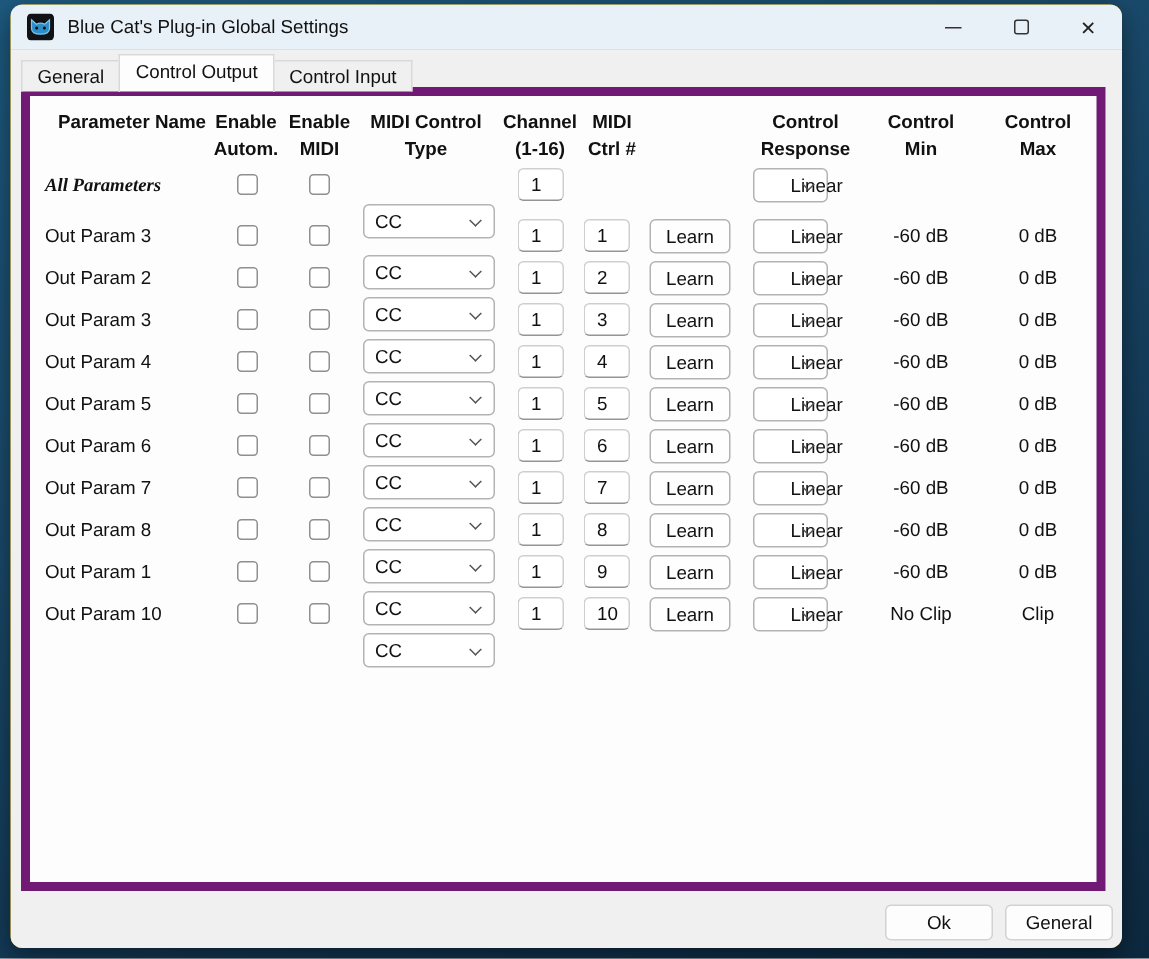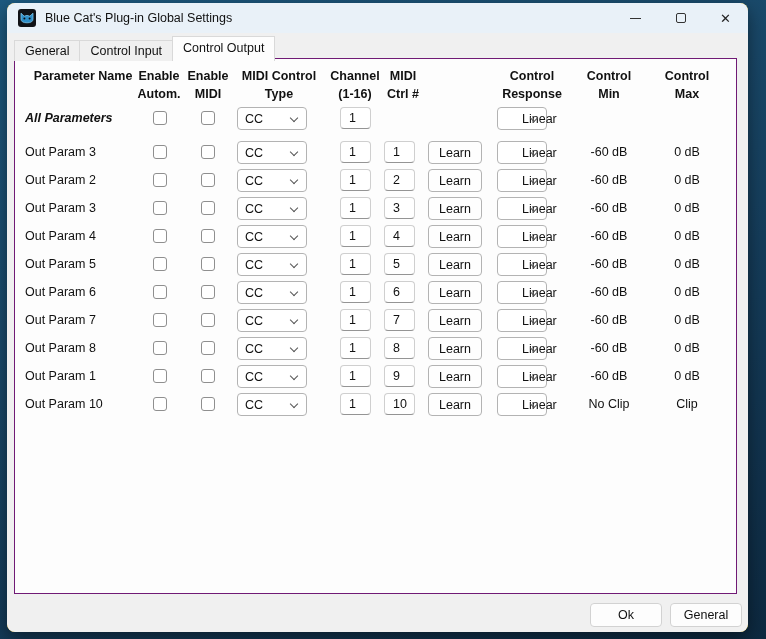--- a/index.html
+++ b/index.html
@@ -30,42 +30,42 @@
   .tabstrip { position:absolute; left:7px; top:33px; height:25px; display:flex; align-items:flex-end; z-index:3; }
   .tab {
     font-size:12.5px; padding:3px 10px 4px 10px; background:#f0f0f0;
     border:1px solid #d9d9d9; border-bottom:none; margin-right:-1px;
     height:21px; display:flex; align-items:center;
   }
   .tab.active { background:#fdfdfd; height:25px; position:relative; z-index:4; padding-bottom:5px; }
   
   .tabpage {
     position:absolute; left:7px; top:55px; width:723px; height:536px;
-    background:#fdfdfd; border:1px solid #701a75; z-index:2;
+    background:#fdfdfd; border:6px solid #701a75; z-index:2;
   }
   .col-h {
     position:absolute; top:8px; transform:translateX(-50%);
     font-weight:bold; font-size:12.5px; line-height:18px;
     text-align:center; white-space:pre-line;
   }
   
   .prow { position:absolute; left:0; right:0; height:28px; }
   .p-name { position:absolute; left:10px; top:0; height:28px; line-height:28px; font-size:12.5px; white-space:nowrap; }
-  .p-name.emph { font-weight:bold; font-style:italic; }
+  .p-name.emph { font-weight:bold; font-style:italic;font-family:Liberation Serif, serif; }
   .cbx {
     position:absolute; top:7px; width:14px; height:14px;
     border:1px solid #8f8f8f; border-radius:3px; background:#fff;
   }
   .cb-autom { left:138px; } .cb-midi { left:186px; }
   .selbox {
     position:absolute; top:3px; height:23px; background:#fff;
     border:1px solid #b3b3b3; border-radius:4px; font-size:12.5px;
     display:flex; align-items:center; padding-left:7px;
   }
-  .sel-cc { left:222px; width:70px; }
+  .sel-cc { left:222px; width:88px;margin-top:24px; }
   .sel-resp { left:482px; width:50px;padding-left:24px; }
   .chev {
     position:absolute; right:9px; top:7px; width:6px; height:6px;
     border-right:1.2px solid #555; border-bottom:1.2px solid #555;
     transform:rotate(45deg);
   }
   .numin {
     position:absolute; top:3px; width:31px; height:22px; background:#fff;
     border:1px solid #cfcfcf; border-bottom:1px solid #949494; border-radius:4px;
     font-family:"Liberation Sans", sans-serif; font-size:12.5px; padding-left:8px; outline:none; color:#111;
@@ -112,22 +112,22 @@
       <span class="win-btn">
           <span class="glyph-close">✕</span>
         </span>
     </span>
   </div>
 
   <div class="client">
 
     <div class="tabstrip" style="left:7px; top:3px; position:absolute;">
       <div class="tab">General</div>
+      <div class="tab active">Control Output</div>
       <div class="tab">Control Input</div>
-      <div class="tab active">Control Output</div>
     </div>
 
     <div class="tabpage" style="top:25px;">
       <div class="col-h" style="left:68px">Parameter Name</div>
       <div class="col-h" style="left:144px">Enable
 Autom.</div>
       <div class="col-h" style="left:193px">Enable
 MIDI</div>
       <div class="col-h" style="left:264px">MIDI Control
 Type</div>

